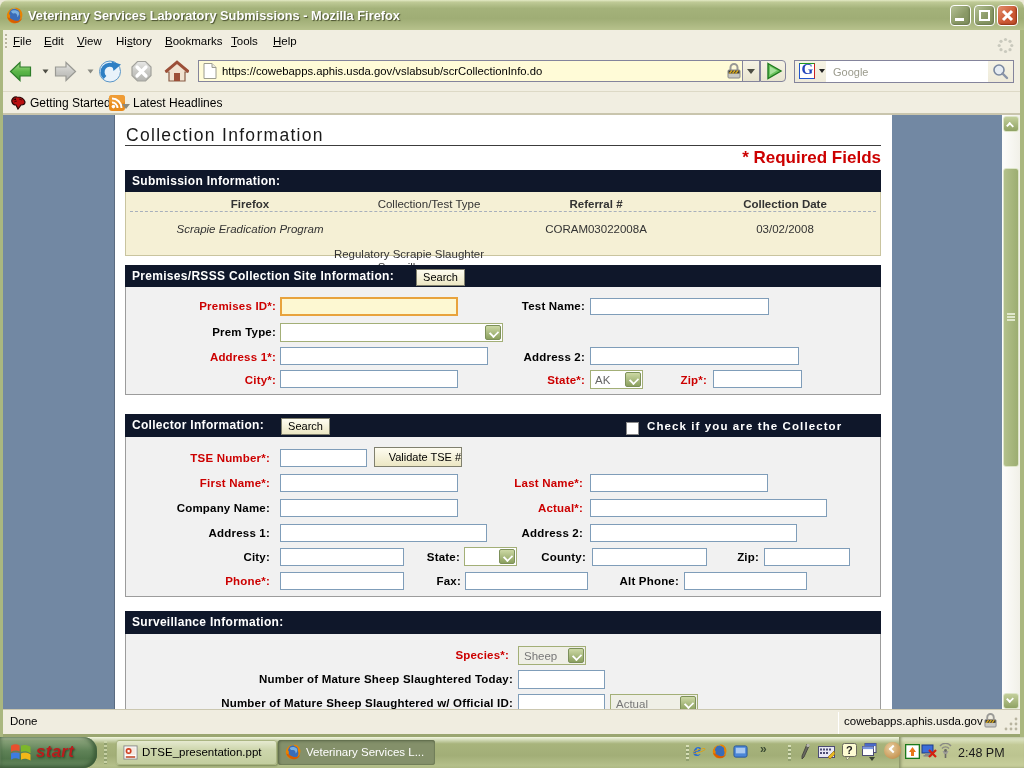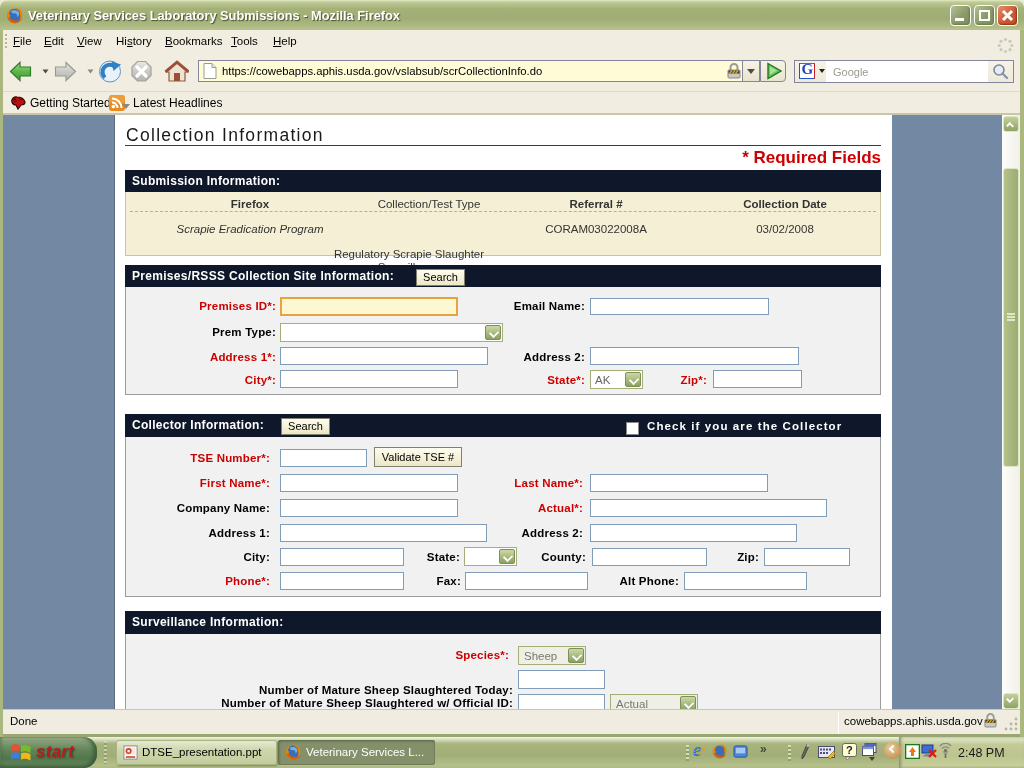--- a/index.html
+++ b/index.html
@@ -213,21 +213,21 @@
   <div class="ctr" style="left:596px;top:223px;">CORAM03022008A</div>
   <div class="ctr" style="left:785px;top:223px;">03/02/2008</div>
 
   <div class="hdrbar" style="top:265px;">
       <span>Premises/RSSS Collection Site Information:</span>
     </div>
   <div class="srchbtn" style="left:416px;top:269px;width:49px;line-height:15px;">Search</div>
   <div class="secbody" style="top:287px;height:108px;"></div>
   <div class="lbl red" style="left:96px;top:300px;width:180px;">Premises ID*:</div>
   <div class="inp" style="left:280px;top:297px;width:178px;height:19px;background:#fdf8d2;border:2px solid #e8a33d;"></div>
-  <div class="lbl" style="left:405px;top:300px;width:180px;">Email Name:</div>
+  <div class="lbl" style="left:405px;top:300px;width:180px;">Test Name:</div>
   <div class="inp" style="left:590px;top:298px;width:179px;height:17px;"></div>
   <div class="lbl" style="left:96px;top:326px;width:180px;">Prem Type:</div>
   <div class="sel" style="left:280px;top:323px;width:223px;">
       <span class="selarrow"></span>
     </div>
   <div class="lbl red" style="left:96px;top:351px;width:180px;">Address 1*:</div>
   <div class="inp" style="left:280px;top:347px;width:208px;"></div>
   <div class="lbl" style="left:405px;top:351px;width:180px;">Address 2:</div>
   <div class="inp" style="left:590px;top:347px;width:209px;"></div>
   <div class="lbl red" style="left:96px;top:374px;width:180px;">City*:</div>
@@ -242,21 +242,21 @@
 
   <div class="hdrbar" style="top:414px;height:23px;">
       <span>Collector Information:</span>
     </div>
   <div class="srchbtn" style="left:281px;top:418px;width:49px;line-height:15px;">Search</div>
   <div class="abs" style="left:626px;top:422px;width:13px;height:13px;background:#fff;border:1px solid #888;"></div>
   <div class="abs" style="left:647px;top:420px;font-size:11.5px;font-weight:bold;color:#fff;letter-spacing:1.1px;">Check if you are the Collector</div>
   <div class="secbody" style="top:437px;height:160px;"></div>
   <div class="lbl red" style="left:90px;top:452px;width:180px;">TSE Number*:</div>
   <div class="inp" style="left:280px;top:449px;width:87px;"></div>
-  <div class="srchbtn" style="left:374px;top:447px;width:88px;height:20px;line-height:18px;">Validate TSE #</div>
+  <div class="srchbtn" style="left:374px;top:447px;width:88px;height:20px;line-height:18px;text-align:right;">Validate TSE #</div>
   <div class="lbl red" style="left:90px;top:477px;width:180px;">First Name*:</div>
   <div class="inp" style="left:280px;top:474px;width:178px;"></div>
   <div class="lbl red" style="left:403px;top:477px;width:180px;">Last Name*:</div>
   <div class="inp" style="left:590px;top:474px;width:178px;"></div>
   <div class="lbl" style="left:90px;top:502px;width:180px;">Company Name:</div>
   <div class="inp" style="left:280px;top:499px;width:178px;"></div>
   <div class="lbl red" style="left:403px;top:502px;width:180px;">Actual*:</div>
   <div class="inp" style="left:590px;top:499px;width:237px;"></div>
   <div class="lbl" style="left:90px;top:527px;width:180px;">Address 1:</div>
   <div class="inp" style="left:280px;top:524px;width:207px;"></div>
@@ -281,21 +281,21 @@
 
   <div class="hdrbar" style="top:611px;height:23px;">
       <span>Surveillance Information:</span>
     </div>
   <div class="secbody" style="top:634px;height:80px;border-bottom:none;"></div>
   <div class="lbl red" style="left:329px;top:649px;width:180px;">Species*:</div>
   <div class="sel" style="left:518px;top:646px;width:68px;background:#efefe6;">
       <span style="position:absolute;left:5px;top:3px;font-size:11.5px;color:#777;">Sheep</span>
       <span class="selarrow"></span>
     </div>
-  <div class="lbl" style="left:188px;top:673px;width:325px;margin-top:11px;">Number of Mature Sheep Slaughtered Today:</div>
+  <div class="lbl" style="left:188px;top:673px;width:325px;">Number of Mature Sheep Slaughtered Today:</div>
   <div class="inp" style="left:518px;top:670px;width:87px;height:19px;"></div>
   <div class="lbl" style="left:148px;top:697px;width:365px;">Number of Mature Sheep Slaughtered w/ Official ID:</div>
   <div class="inp" style="left:518px;top:694px;width:87px;height:19px;"></div>
   <div class="sel" style="left:610px;top:694px;width:88px;background:#efefe6;">
       <span style="position:absolute;left:5px;top:3px;font-size:11.5px;color:#777;">Actual</span>
       <span class="selarrow"></span>
     </div>
 </div>
 <div class="abs" id="sbtrack"></div>
 <div class="abs sbbtn" style="left:1003px;top:116px;">

